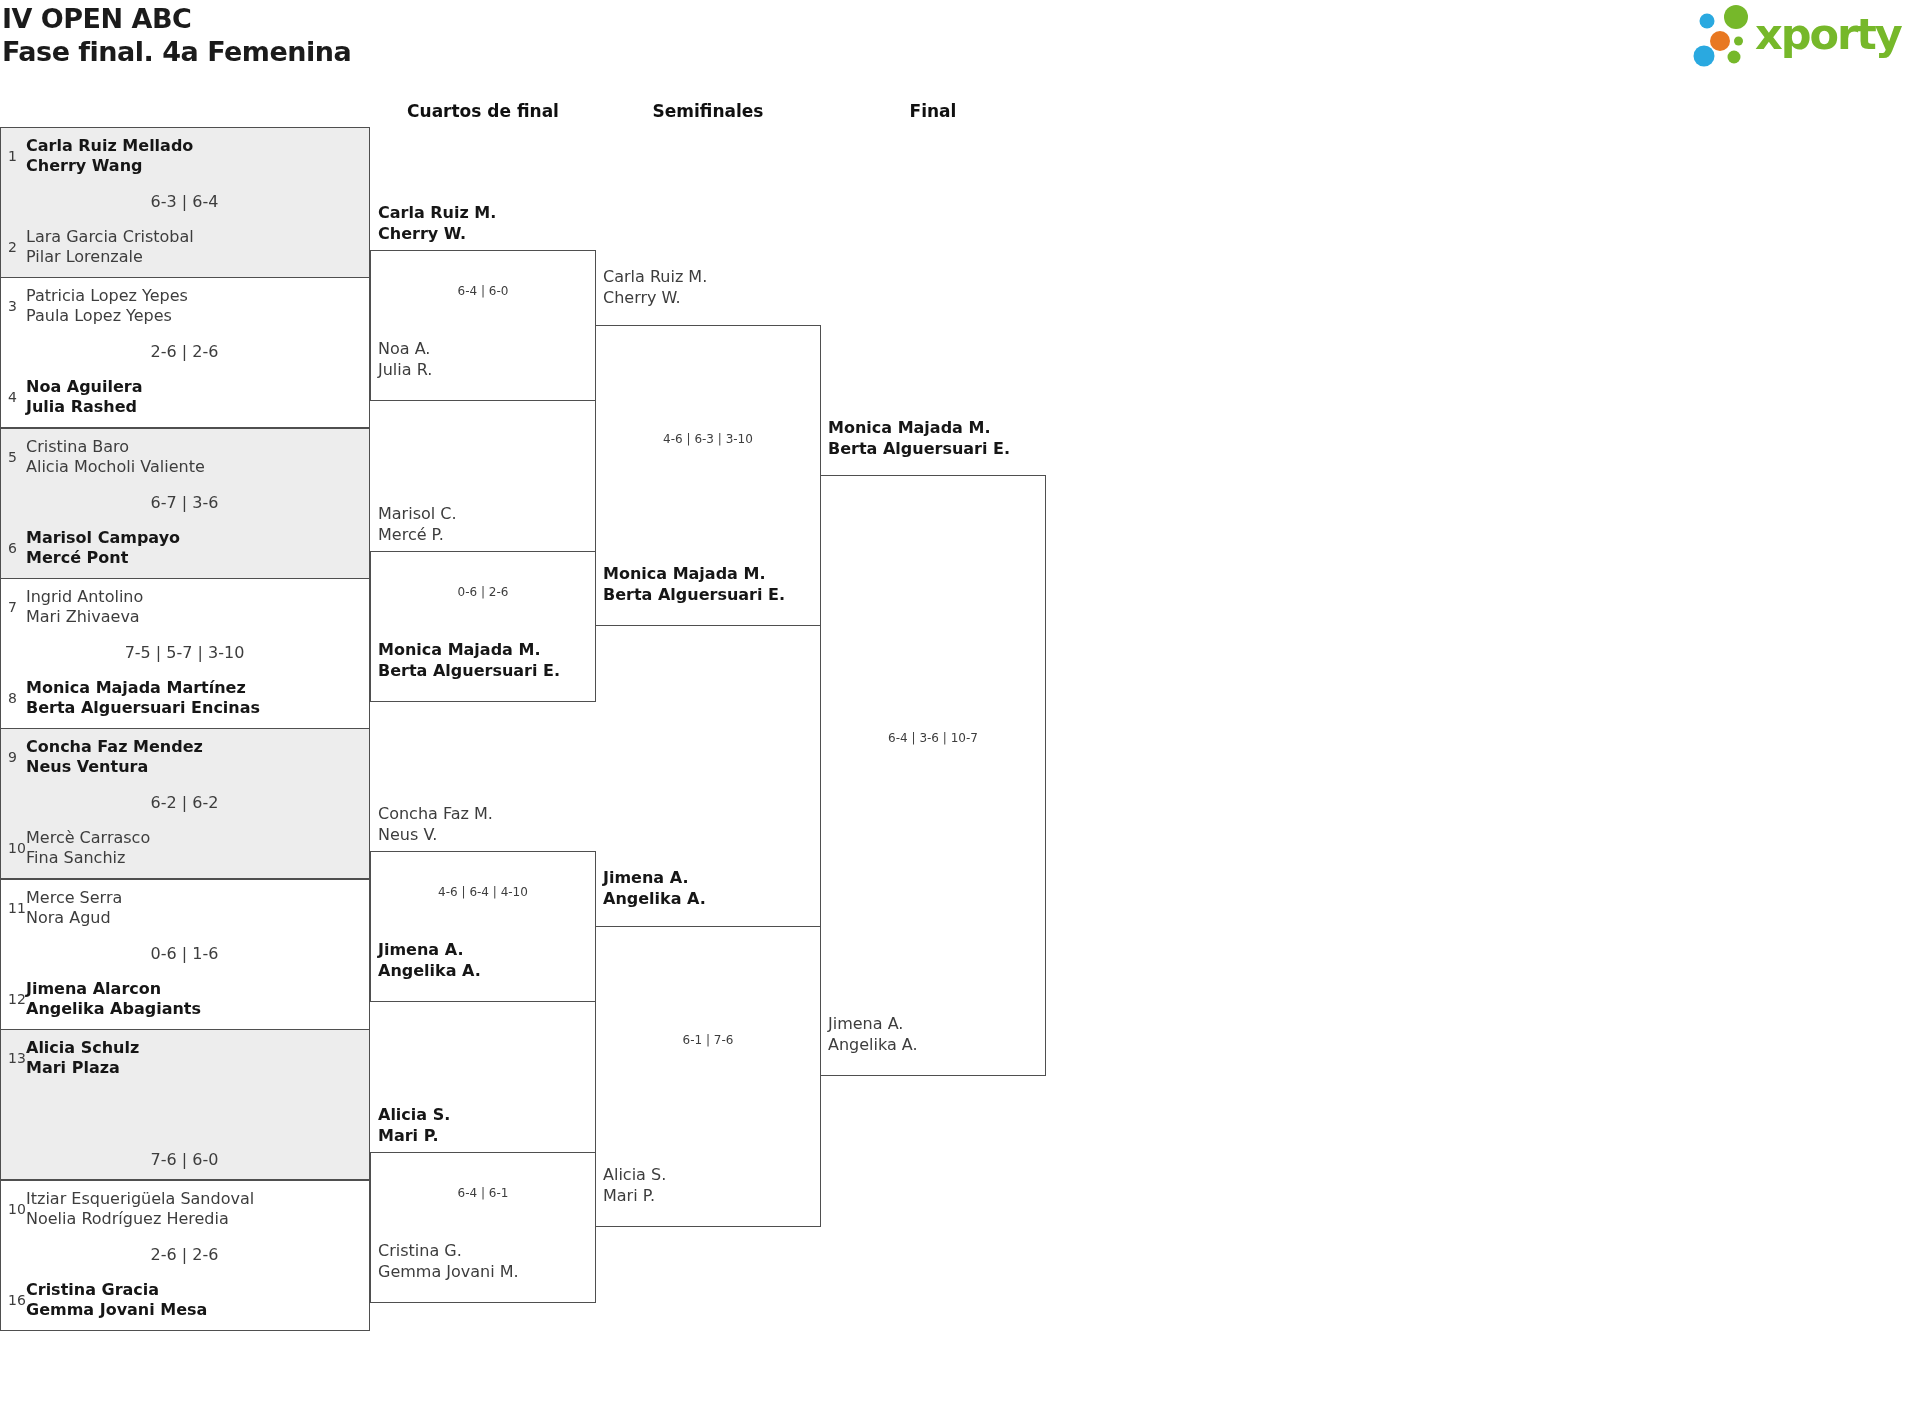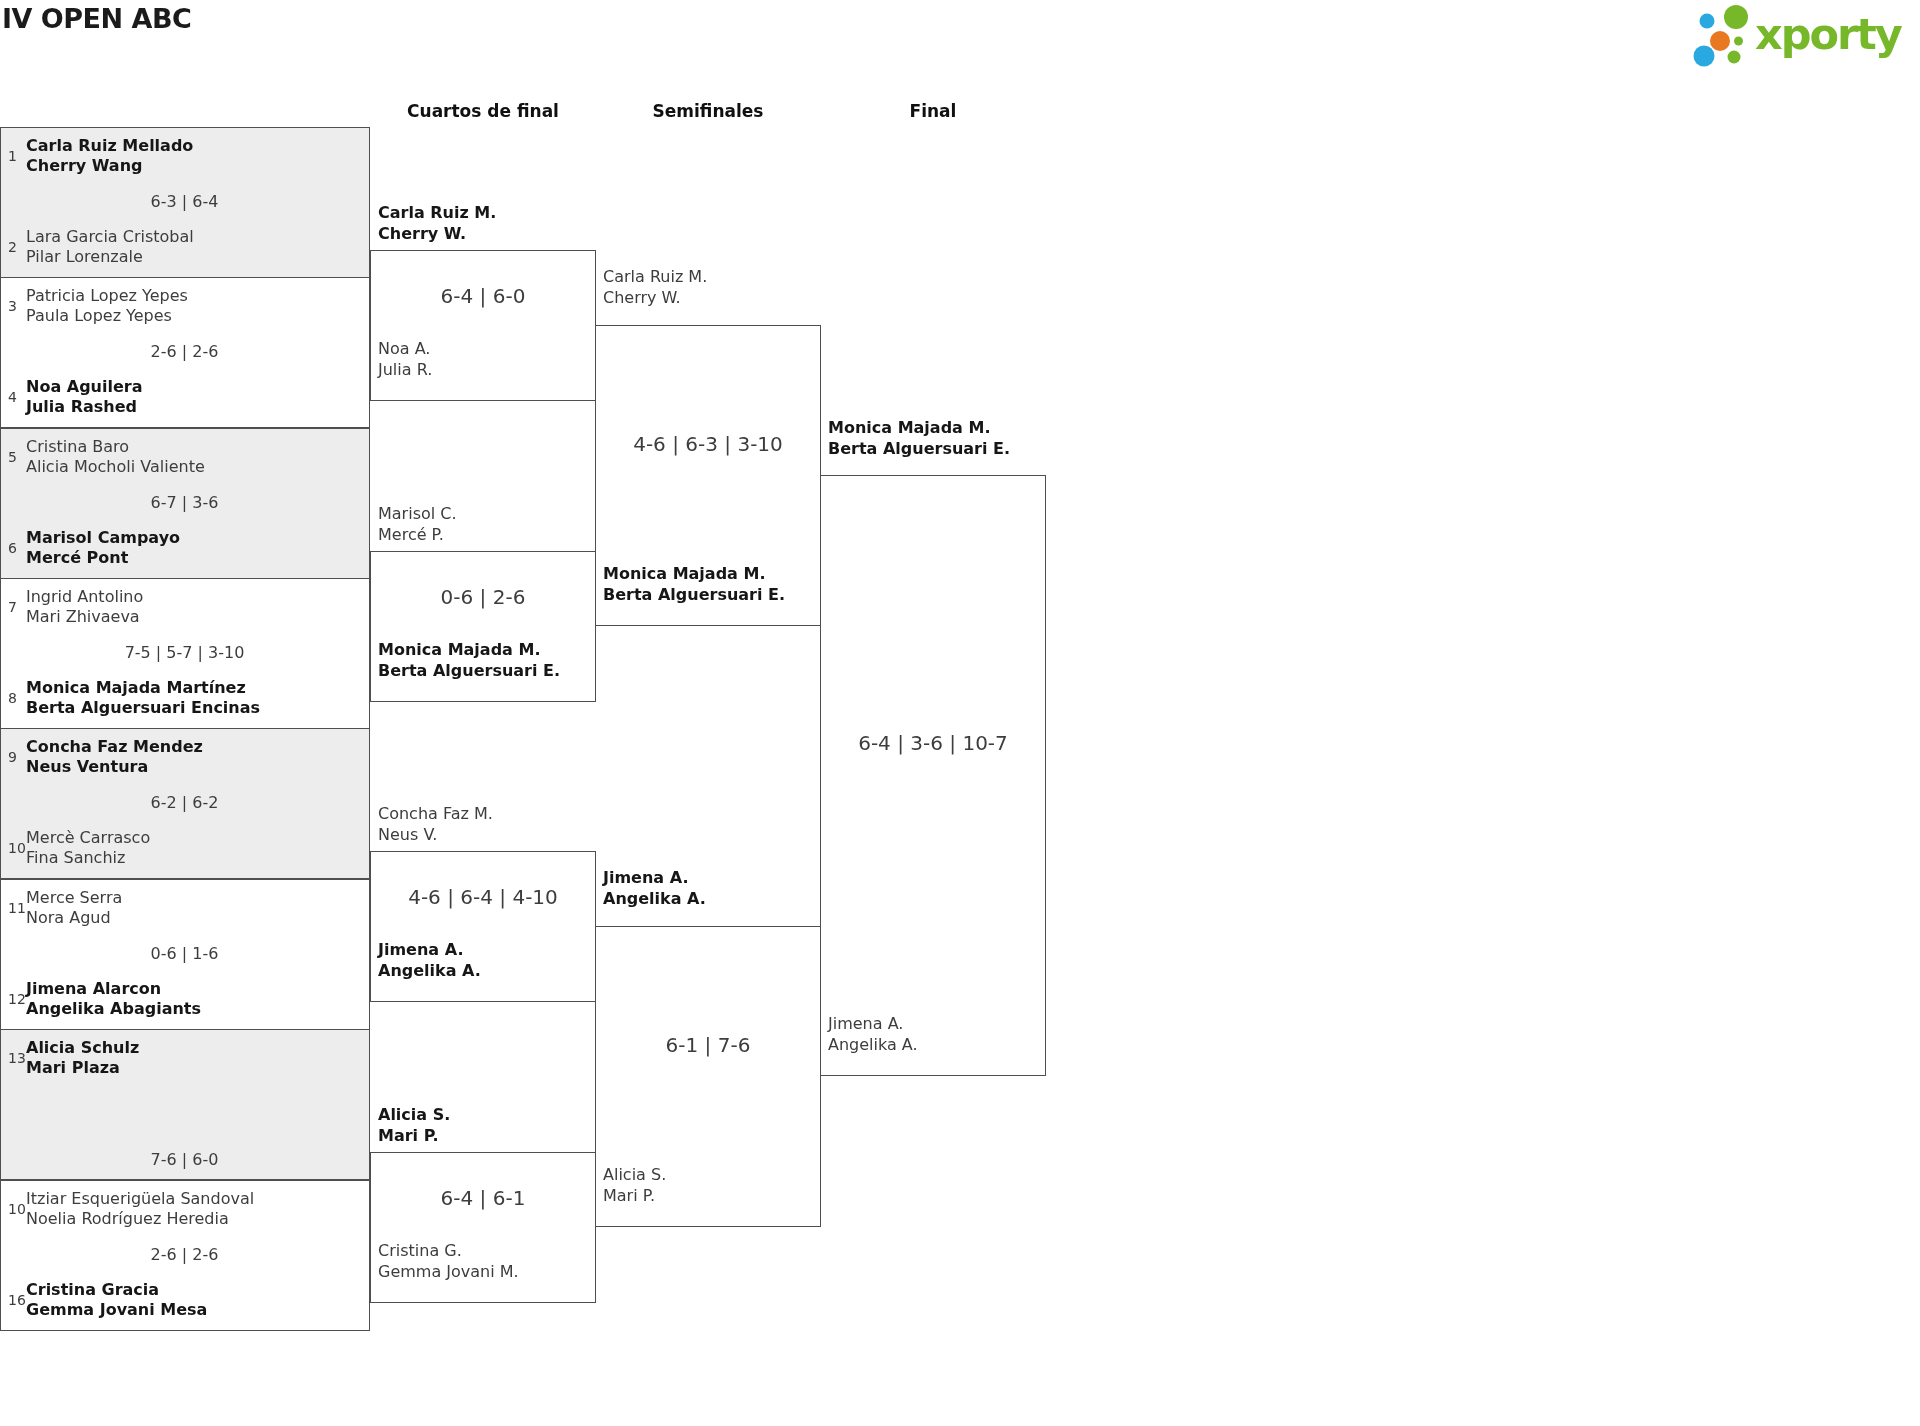--- a/index.html
+++ b/index.html
@@ -63,32 +63,33 @@
     position:absolute; left:7px;
     display:flex; flex-direction:column;
     font-size:16px; line-height:21px; white-space:nowrap; color:#3d3d3d;
   }
   .top-label { bottom:calc(100% + 7px); }
   .sf .top-label  { bottom:calc(100% + 18px); }
   .fin .top-label { bottom:calc(100% + 17px); }
   .bottom-label { bottom:20px; }
   .winner-label { font-weight:700; color:#161616; }
 
-  .adv-score { position:absolute; left:0; right:0; text-align:center; font-size:20px; color:#3d3d3d; }
+  .adv-score { position:absolute; left:0; right:0; text-align:center; font-size:12px; color:#3d3d3d; }
   .qf  .adv-score { top:33px; }
   .sf  .adv-score { top:106px; }
   .fin .adv-score { top:255px; }
 </style>
 </head>
 <body>
 
 <div class="page">
 
   <div class="title-block">
     <div class="title-line">IV OPEN ABC</div>
+    <div class="title-line">Fase final. 4a Femenina</div>
   </div>
 
   <div class="logo">
     <span>
       <svg width="58" height="64" viewBox="0 0 58 64" xmlns="http://www.w3.org/2000/svg">
         <circle cx="15" cy="17" r="7.5" fill="#2aa9e0"></circle>
         <circle cx="44" cy="13" r="12" fill="#76b82a"></circle>
         <circle cx="28" cy="37" r="10" fill="#e87821"></circle>
         <circle cx="46.5" cy="37" r="4.5" fill="#76b82a"></circle>
         <circle cx="12" cy="52" r="10.5" fill="#2aa9e0"></circle>

